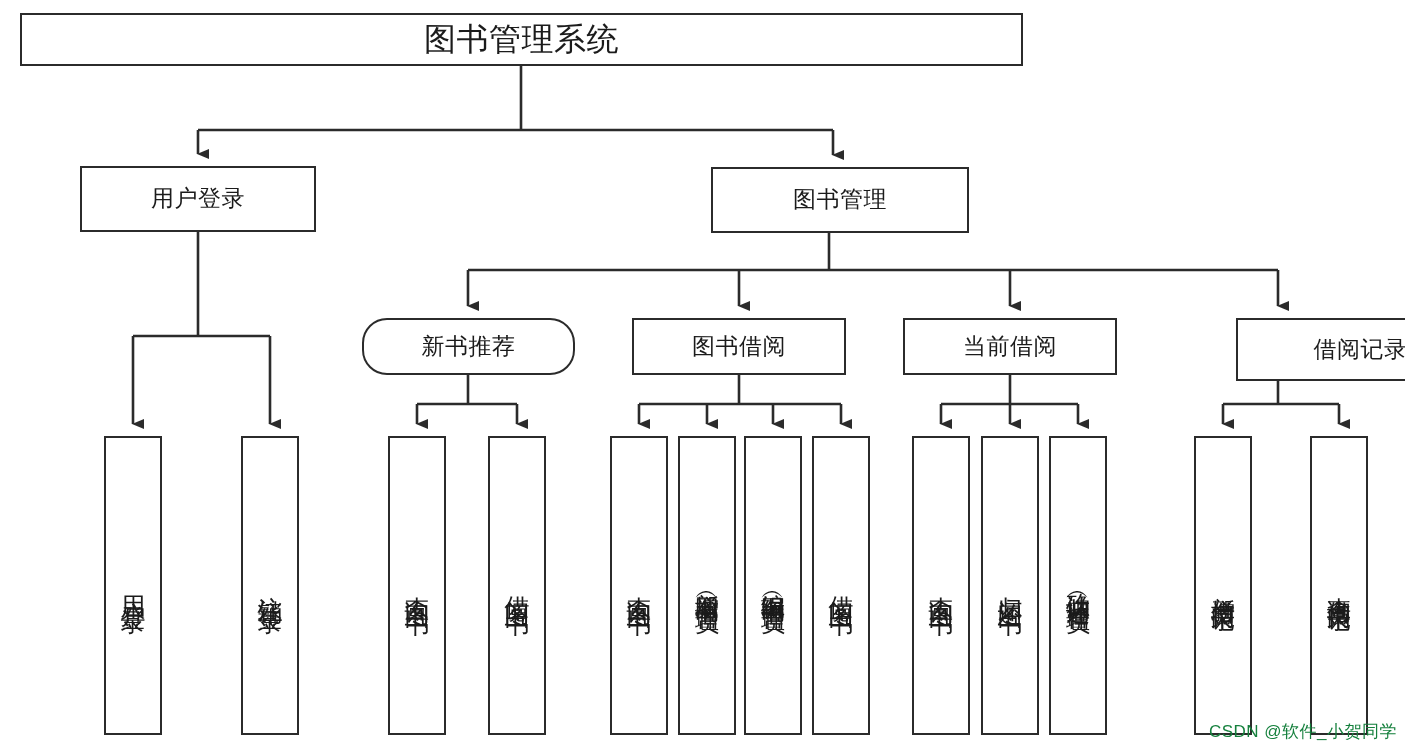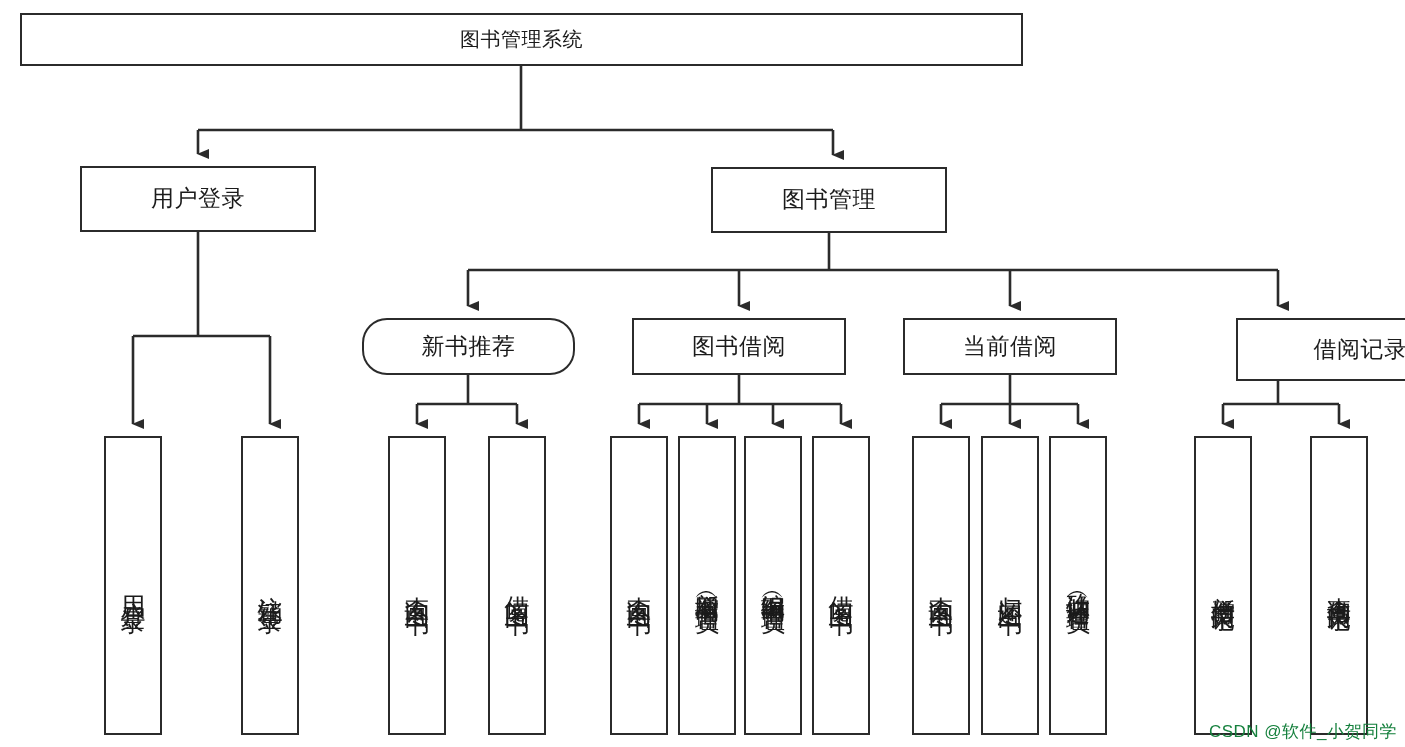--- a/index.html
+++ b/index.html
@@ -37,21 +37,21 @@
     color:#1b1b1b;
     line-height:1.04;
     letter-spacing:0.5px;
     white-space:pre;
   }
   
   .node.horiz .label{
     font-size:23px;
     text-align:center;
   }
-  #node-root .label{ font-size:20px; }
+  #node-root .label{ font-size:32px; }
   
   .node.vert{
     align-items:center;
     justify-content:center;
     padding:4px 0;
   }
   .node.vert .label{
     writing-mode:vertical-rl;
     text-orientation:upright;
     font-size:25px;
@@ -131,21 +131,21 @@
     </g>
   </svg>
 
   <div class="node horiz" id="node-root" style="left:20px; top:13px; width:1003px; height:53px;">
     <span class="label">图书管理系统</span>
   </div>
 
   <div class="node horiz" style="left:80px; top:166px; width:236px; height:66px;">
     <span class="label">用户登录</span>
   </div>
-  <div class="node horiz" style="left:711px; top:167px; width:236px; height:66px;">
+  <div class="node horiz" style="left:711px; top:167px; width:258px; height:66px;">
     <span class="label">图书管理</span>
   </div>
 
   <div class="node horiz" style="left:362px; top:318px; width:213px; height:57px;border-radius:25px;">
     <span class="label">新书推荐</span>
   </div>
   <div class="node horiz" style="left:903px; top:318px; width:214px; height:57px;">
     <span class="label">当前借阅</span>
   </div>
   <div class="node horiz" style="left:632px; top:318px; width:214px; height:57px;">

